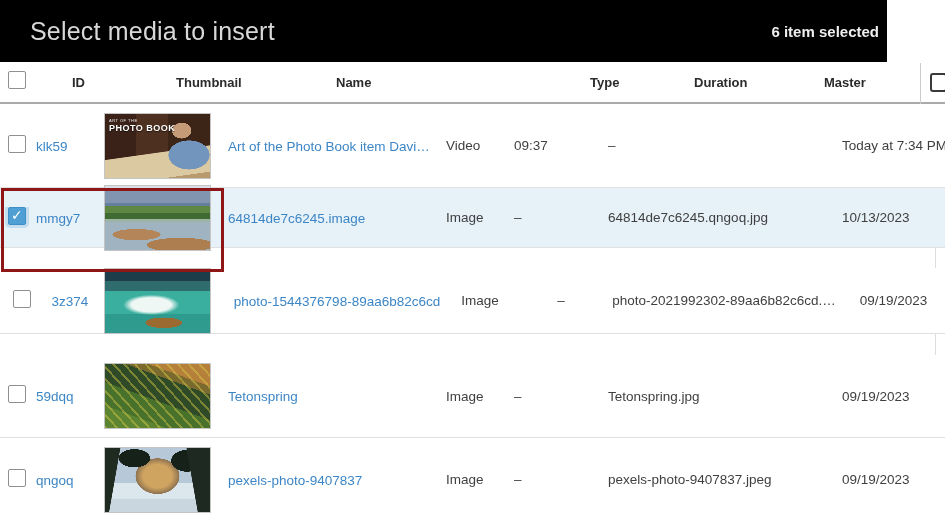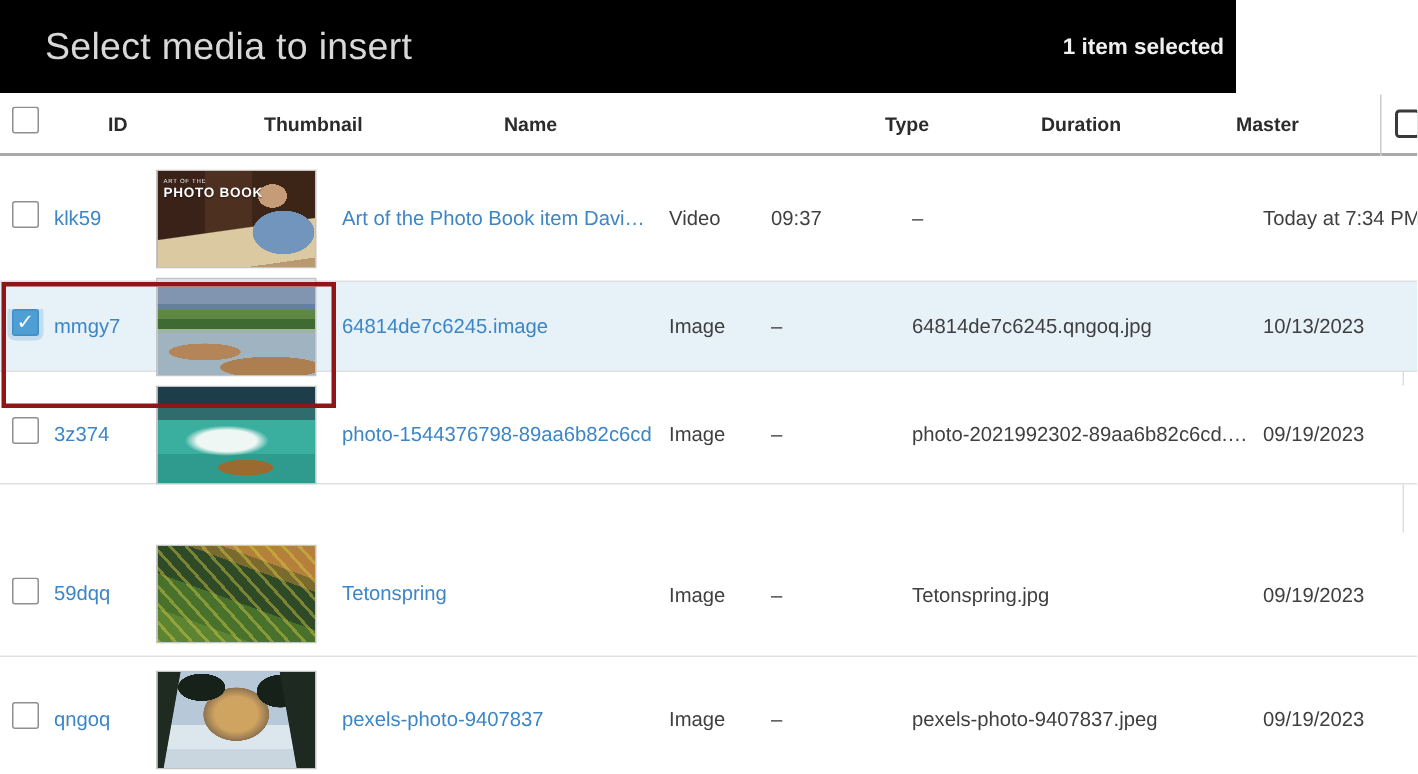--- a/index.html
+++ b/index.html
@@ -1,37 +1,37 @@
 <!DOCTYPE html>
 <html><head>
 <meta charset="utf-8">
 <style>
   html,body{margin:0;padding:0;background:#fff;}
   body{font-family:"Liberation Sans","DejaVu Sans",sans-serif;}
   .app{position:relative;width:945px;height:516px;overflow:hidden;background:#fff;}
 
   
-  .topbar{position:absolute;left:0;top:0;width:824px;height:62px;background:#000;
+  .topbar{position:absolute;left:0;top:0;width:887px;height:62px;background:#000;
     display:flex;align-items:center;justify-content:space-between;box-sizing:border-box;
     padding:0 8px 0 30px;}
   .title{color:#d8d8d8;font-size:25px;font-weight:300;letter-spacing:.2px;}
   .selstatus{color:#efefef;font-size:15px;font-weight:700;}
 
   
   .grid{display:grid;grid-template-columns:36px 68px 124px 218px 68px 94px 232px 1fr;
     box-sizing:border-box;align-items:center;}
   .thead{position:absolute;left:0;top:62px;width:945px;height:42px;background:#fff;
     border-bottom:2px solid #aaa;gap:36px;}
   .th{font-size:13px;font-weight:700;color:#2b2b2b;}
   .th.c-created{text-align:right;padding-right:64px;}
 
   .row{position:absolute;left:0;width:945px;background:#fff;border-bottom:1px solid #e0e0e0;}
   .r0{top:104px;height:84px;}
   .r1{top:188px;height:60px;background:#e7f1f8;}
-  .r2{top:257px;height:66px;}
+  .r2{top:268px;height:66px;text-align:center;}
   .r3{top:355px;height:83px;}
   .r4{top:438px;height:84px;}
 
   .cell{overflow:hidden;white-space:nowrap;}
   .c-check{padding-left:8px;}
   .c-created{font-size:13px;padding-left:2px;}
   .txt{font-size:13.5px;color:#3f3f3f;}
   a.lnk{color:#3d86c6;text-decoration:none;font-size:13.5px;cursor:pointer;}
 
   
@@ -85,21 +85,21 @@
   .colicon{position:absolute;left:930px;top:73px;width:17px;height:19px;
     border:2.5px solid #3a3a3a;border-radius:3px;box-sizing:border-box;cursor:pointer;background:#fff;}
 </style>
 </head>
 <body>
 
 <div class="app">
 
   <div class="topbar">
     <span class="title">Select media to insert</span>
-    <span class="selstatus">1 item selected</span>
+    <span class="selstatus">6 item selected</span>
   </div>
 
   <div class="thead grid">
     <div class="cell c-check"><span class="checkbox"></span></div>
     <div class="cell th">ID</div>
     <div class="cell th">Thumbnail</div>
     <div class="cell th">Name</div>
     <div class="cell th">Type</div>
     <div class="cell th">Duration</div>
     <div class="cell th">Master</div>

